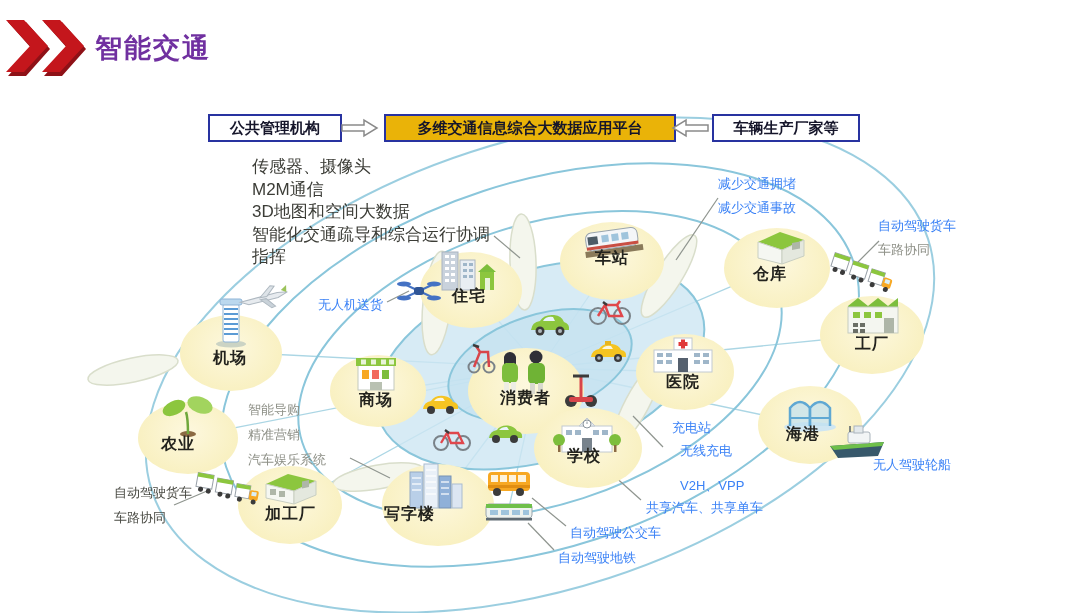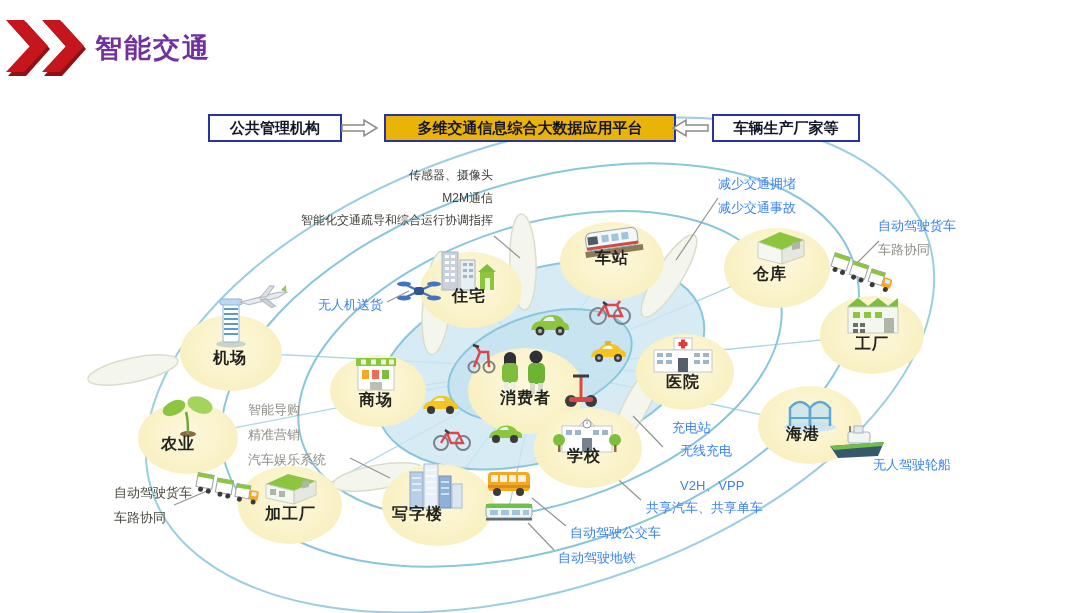--- a/index.html
+++ b/index.html
@@ -10,22 +10,22 @@
   .fbox{position:absolute;height:24px;border:2px solid #2832A0;background:#fff;
         display:flex;align-items:center;justify-content:center;
         font-size:15px;font-weight:bold;color:#15152a;padding:0 6px;white-space:nowrap;}
   .fbox.fill{background:#eab308;}
   .node{position:absolute;border-radius:50%;
         background:radial-gradient(ellipse at 50% 42%,#FDF8DE 0%,#F8EFBC 85%);}
   .nlabel{position:absolute;font-size:16px;font-weight:bold;color:#23231e;
           letter-spacing:1px;white-space:nowrap;}
   .lbl{position:absolute;font-size:13px;color:#3b82f6;white-space:nowrap;line-height:23px;}
   .lbl.gray{color:#8E9087;}
-  .cap-list{position:absolute;left:252px;top:164px;width:241px;text-align:right;
-            font-size:12px;color:#3C3D37;line-height:22.5px;}
+  .cap-list{position:absolute;left:252px;top:156px;width:241px;
+            font-size:17px;color:#3C3D37;line-height:22.5px;}
   .ic{position:absolute;line-height:0;}
 </style>
 </head>
 <body>
 
 <div class="stage">
 
   <svg class="abs" style="left:0;top:0" width="1080" height="613" viewBox="0 0 1080 613">
 
     <g stroke="#9DCFE0" stroke-width="1.3" opacity="0.85">
@@ -89,20 +89,21 @@
   </svg>
   <div class="fbox fill" style="left:384px;top:114px;width:276px">多维交通信息综合大数据应用平台</div>
   <svg class="abs" style="left:670px;top:118px" width="40" height="20" viewBox="0 0 40 20">
     <polygon points="38,7 16,7 16,2 3,10 16,18 16,13 38,13" fill="#fff" stroke="#8a8a8a" stroke-width="1.5"></polygon>
   </svg>
   <div class="fbox" style="left:712px;top:114px;width:132px">车辆生产厂家等</div>
 
   <div class="cap-list">
     <div>传感器、摄像头</div>
     <div>M2M通信</div>
+    <div>3D地图和空间大数据</div>
     <div>智能化交通疏导和综合运行协调指挥</div>
   </div>
 
   <div class="lbl" style="left:718px;top:172px">减少交通拥堵</div>
   <div class="lbl" style="left:718px;top:196px">减少交通事故</div>
 
   <div class="node" style="left:180px;top:315px;width:102px;height:76px"></div>
   <div class="node" style="left:138px;top:402px;width:100px;height:72px"></div>
   <div class="node" style="left:330px;top:355px;width:96px;height:72px"></div>
   <div class="node" style="left:420px;top:252px;width:102px;height:76px"></div>
@@ -495,21 +496,21 @@
   <div class="nlabel" style="left:161px;top:434px">农业</div>
   <div class="nlabel" style="left:359px;top:390px">商场</div>
   <div class="nlabel" style="left:452px;top:286px">住宅</div>
   <div class="nlabel" style="left:595px;top:248px">车站</div>
   <div class="nlabel" style="left:753px;top:264px">仓库</div>
   <div class="nlabel" style="left:855px;top:334px">工厂</div>
   <div class="nlabel" style="left:786px;top:424px">海港</div>
   <div class="nlabel" style="left:666px;top:372px">医院</div>
   <div class="nlabel" style="left:500px;top:388px">消费者</div>
   <div class="nlabel" style="left:567px;top:446px">学校</div>
-  <div class="nlabel" style="left:392px;top:504px">写字楼</div>
+  <div class="nlabel" style="left:384px;top:504px">写字楼</div>
   <div class="nlabel" style="left:265px;top:504px">加工厂</div>
 
   <div class="lbl" style="left:318px;top:293px">无人机送货</div>
   <div class="lbl" style="left:878px;top:214px">自动驾驶货车</div>
   <div class="lbl gray" style="left:878px;top:238px">车路协同</div>
   <div class="lbl gray" style="left:248px;top:398px">智能导购</div>
   <div class="lbl gray" style="left:248px;top:423px">精准营销</div>
   <div class="lbl gray" style="left:248px;top:448px">汽车娱乐系统</div>
   <div class="lbl" style="left:114px;top:481px;color:#4A4B44">自动驾驶货车</div>
   <div class="lbl" style="left:114px;top:506px;color:#4A4B44">车路协同</div>

